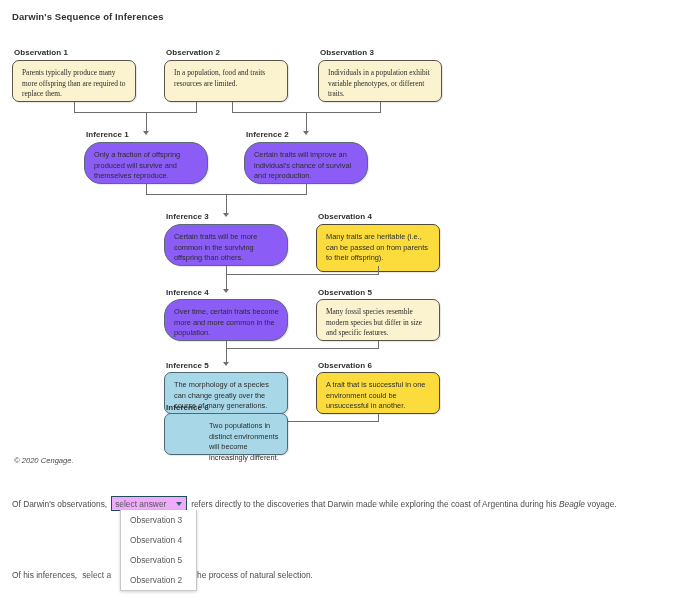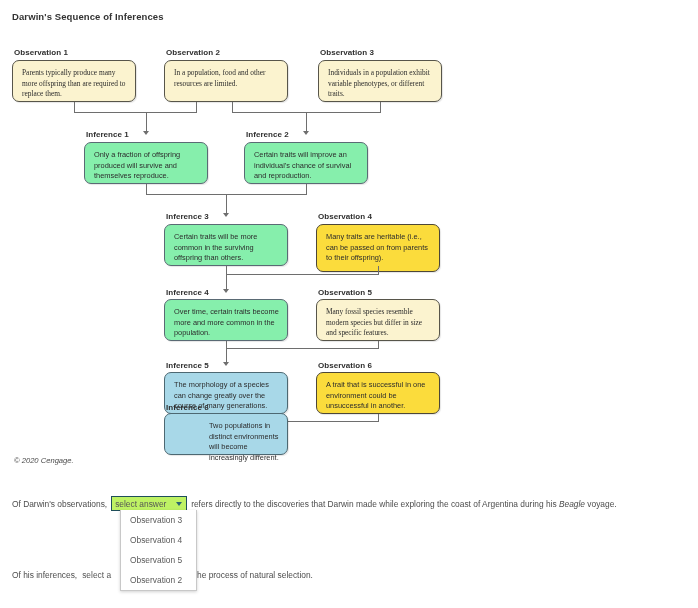--- a/index.html
+++ b/index.html
@@ -53,21 +53,21 @@
     border-radius: 7px;
     border: 1px solid #4a4a44;
     font-size: 7.4px;
     line-height: 1.42;
     padding: 7px 8px 6px 9px;
     color: #2c2c2c;
     box-shadow: 1px 1px 1px rgba(0,0,0,0.10);
   }
   .pale-yellow { background: #fbf3cf; border-color: #57554a; font-family: Liberation Serif, serif; }
   .strong-yellow { background: #fbdc3c; border-color: #4d4737; }
-  .pale-blue { background: #86efac; border-color: #5a6a74; }
+  .pale-blue { background: #8b5cf6; border-color: #5a6a74; border-radius: 17px; }
   .strong-blue { background: #a8d8e8; border-color: #4d6872; }
 
   
   .ln {
     position: absolute;
     background: #6e6e6e;
   }
   .ln-h { height: 1px; }
   .ln-v { width: 1px; }
   .arrow {
@@ -104,21 +104,21 @@
 
   
   .select-box {
     display: inline-block;
     vertical-align: middle;
     box-sizing: border-box;
     position: relative;
     width: 76px;
     height: 15px;
     border: 1px solid #1f4e5a;
-    background: #bef264;
+    background: #f0abfc;
     font-size: 8.4px;
     color: #555555;
     padding: 1px 14px 0 3px;
     margin: 0 4px;
     line-height: 13px;
     text-align: left;
     overflow: hidden;
   }
   .select-caret {
     position: absolute;
@@ -164,21 +164,21 @@
 
 <div id="diagram">
 
   <div class="node">
     <div class="node-label" style="left:14px; top:10px;">Observation 1</div>
     <div class="node-box pale-yellow" style="left:12px; top:22px; width:124px; height:42px;">Parents typically produce many more offspring than are required to replace them.</div>
   </div>
 
   <div class="node">
     <div class="node-label" style="left:166px; top:10px;">Observation 2</div>
-    <div class="node-box pale-yellow" style="left:164px; top:22px; width:124px; height:42px;">In a population, food and other resources are limited.</div>
+    <div class="node-box pale-yellow" style="left:164px; top:22px; width:124px; height:42px;">In a population, food and traits resources are limited.</div>
   </div>
 
   <div class="node">
     <div class="node-label" style="left:320px; top:10px;">Observation 3</div>
     <div class="node-box pale-yellow" style="left:318px; top:22px; width:124px; height:42px;">Individuals in a population exhibit variable phenotypes, or different traits.</div>
   </div>
 
   <div class="ln ln-v" style="left:74px; top:64px; height:10px;"></div>
   <div class="ln ln-v" style="left:196px; top:64px; height:10px;"></div>
   <div class="ln ln-h" style="left:74px; top:74px; width:123px;"></div>

